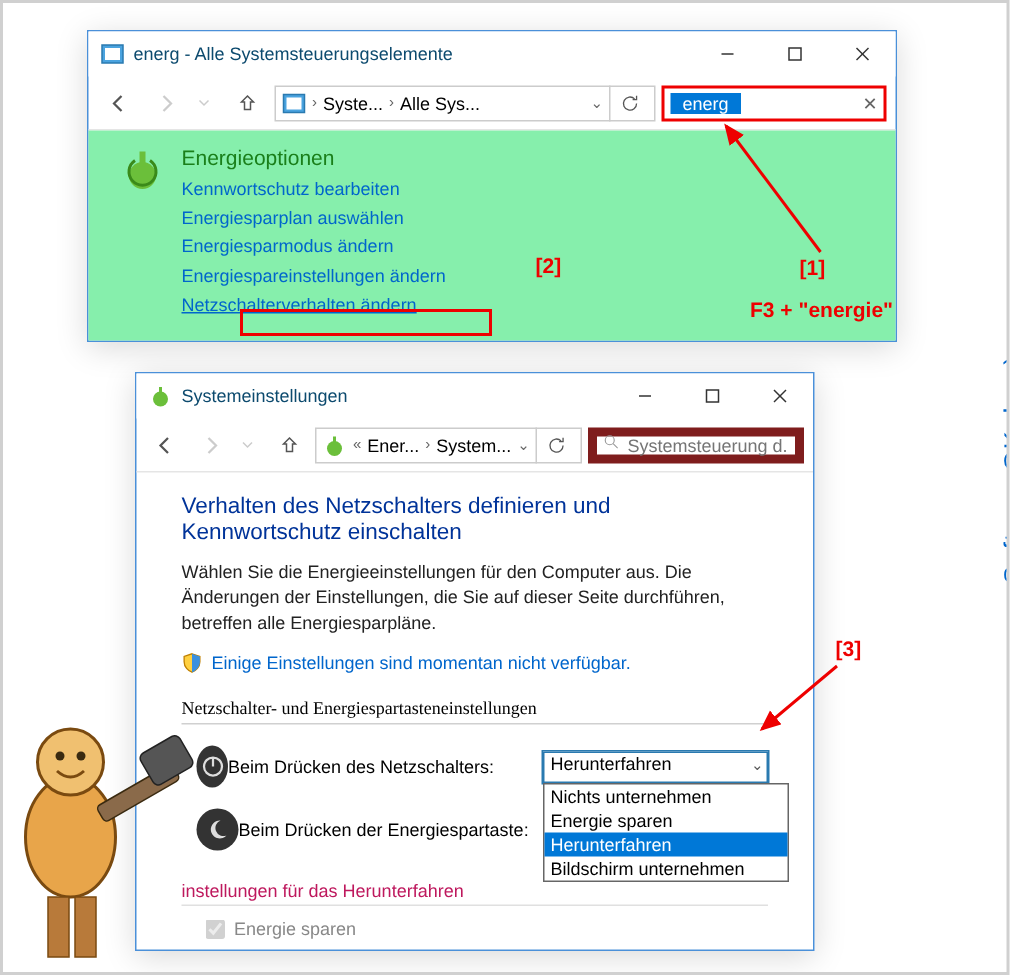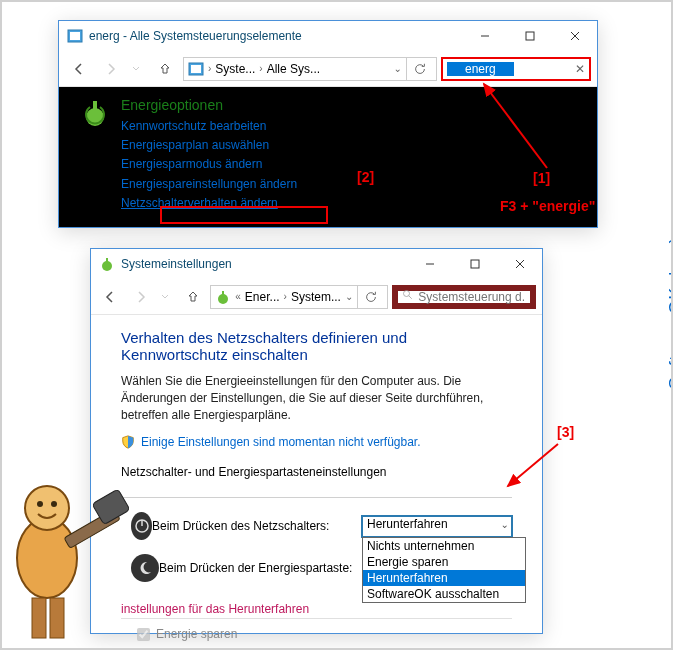--- a/index.html
+++ b/index.html
@@ -66,54 +66,54 @@
 .addr .crumb-icon { width:16px;height:16px; }
 .addr .sep { color:#666; font-size:10px; }
 .addr .chev { color:#666; font-size:10px; margin-left:auto; }
 .refresh { width:26px; height:24px; display:flex;align-items:center;justify-content:center; border-left:1px solid #ccc; }
 .searchbox { width:150px; height:24px; border:6px solid #7f1d1d; display:flex; align-items:center; padding:0 4px; position:relative; }
 .searchbox input { border:none; outline:none; width:100%; font-size:12px; font-family:inherit; background:transparent; }
 .searchbox .clr { position:absolute; right:4px; color:#666; cursor:pointer; }
 .searchbox .mag { margin-right:4px; color:#888; }
 
 
-.win1-content { padding:10px 20px 14px 20px; background:#000000; }
+.win1-content { padding:10px 20px 14px 20px; background:#86efac; }
 .result { display:flex; gap:10px; }
 .res-icon { width:32px; height:32px; }
 .res-body { flex:1; }
 .res-title { color:#1a7f1a; font-size:14px; font-weight:500; margin-bottom:4px; }
 .res-link { display:block; color:#0066cc; font-size:12px; line-height:1.6; }
 .res-link.underlined { text-decoration: underline; }
 
 
 .win2-content { padding: 14px 30px 10px 30px; }
 .page-title { color:#003399; font-size:15px; margin-bottom:10px; }
 .page-desc { color:#222; font-size:12px; margin-bottom:12px; line-height:1.4; }
 .admin-link { color:#0066cc; font-size:12px; display:flex; align-items:center; gap:6px; margin-bottom:16px; }
 .shield { width:14px; height:14px; }
-.section-title { font-size:12px; color:#000; border-bottom:1px solid #d0d0d0; padding-bottom:18px; margin-bottom:14px; }
+.section-title { font-size:12px; color:#000; border-bottom:1px solid #d0d0d0; padding-bottom:2px; margin-bottom:14px;font-family:Liberation Serif, serif; }
 .row { display:flex; align-items:center; margin-bottom:14px; padding-left:10px; }
 .row-icon { width:28px; height:28px; border-radius:50%; background:#333; display:flex;align-items:center;justify-content:center; }
 .row-label { flex:0 0 210px; font-size:12px; }
 .combo-wrap { position:relative; }
 .combo { width:150px; height:21px; border:1px solid #7a7a7a; font-size:12px; padding:0 18px 0 4px; background:#fff; }
 .combo-arrow { position:absolute; right:3px; top:3px; font-size:10px; color:#555; pointer-events:none; }
 .dropdown { position:absolute; top:21px; left:0; width:164px; background:#fff; border:1px solid #666; z-index:10; }
 .dropdown .opt { padding:1px 4px; font-size:12px; cursor:default; }
 .dropdown .opt.sel { background:#0078d7; color:#fff; }
 .section-title2 { font-size:12px; color:#be185d; margin-top:20px; margin-bottom:8px; border-bottom:1px solid #e0e0e0; padding-bottom:2px; }
 .chk-row { padding-left:16px; display:flex; align-items:center; gap:6px; color:#888; }
 
 
 .anno-box { position:absolute; border:2px solid #e00; pointer-events:none; }
 .anno-text { position:absolute; color:#e00; font-weight:bold; font-size:14px; pointer-events:none; white-space:nowrap; }
 .arrow-svg { position:absolute; pointer-events:none; }
 
 
-.hl { background:#0078d7; color:#fff; padding:0 18px; }
+.hl { background:#0078d7; color:#fff; padding:0 8px; }
 </style>
 </head>
 <body>
 
 <div class="watermark">www.SoftwareOK.de :-)</div>
 
 <div class="win" id="win1" style="left:56px; top:18px; width:540px;">
   <div class="titlebar">
     <span class="app-icon">
       <svg viewBox="0 0 16 16">
@@ -303,21 +303,21 @@
           </svg>
       </span>
       <span class="row-label">Beim Drücken des Netzschalters:</span>
       <div class="combo-wrap">
         <div class="combo" style="border:1px solid #2a7ab0; box-shadow:0 0 0 1px #2a7ab0;">Herunterfahren</div>
         <span class="combo-arrow">⌄</span>
         <div class="dropdown">
           <div class="opt">Nichts unternehmen</div>
           <div class="opt">Energie sparen</div>
           <div class="opt sel">Herunterfahren</div>
-          <div class="opt">SoftwareOK ausschalten</div>
+          <div class="opt">Bildschirm unternehmen</div>
         </div>
       </div>
     </div>
 
     <div class="row">
       <span class="row-icon">
         <svg width="16" height="16" viewBox="0 0 16 16">
             <path d="M10 2a6 6 0 1 0 4 10 5 5 0 0 1-4-10z" fill="#ddd"></path>
           </svg>
       </span>

